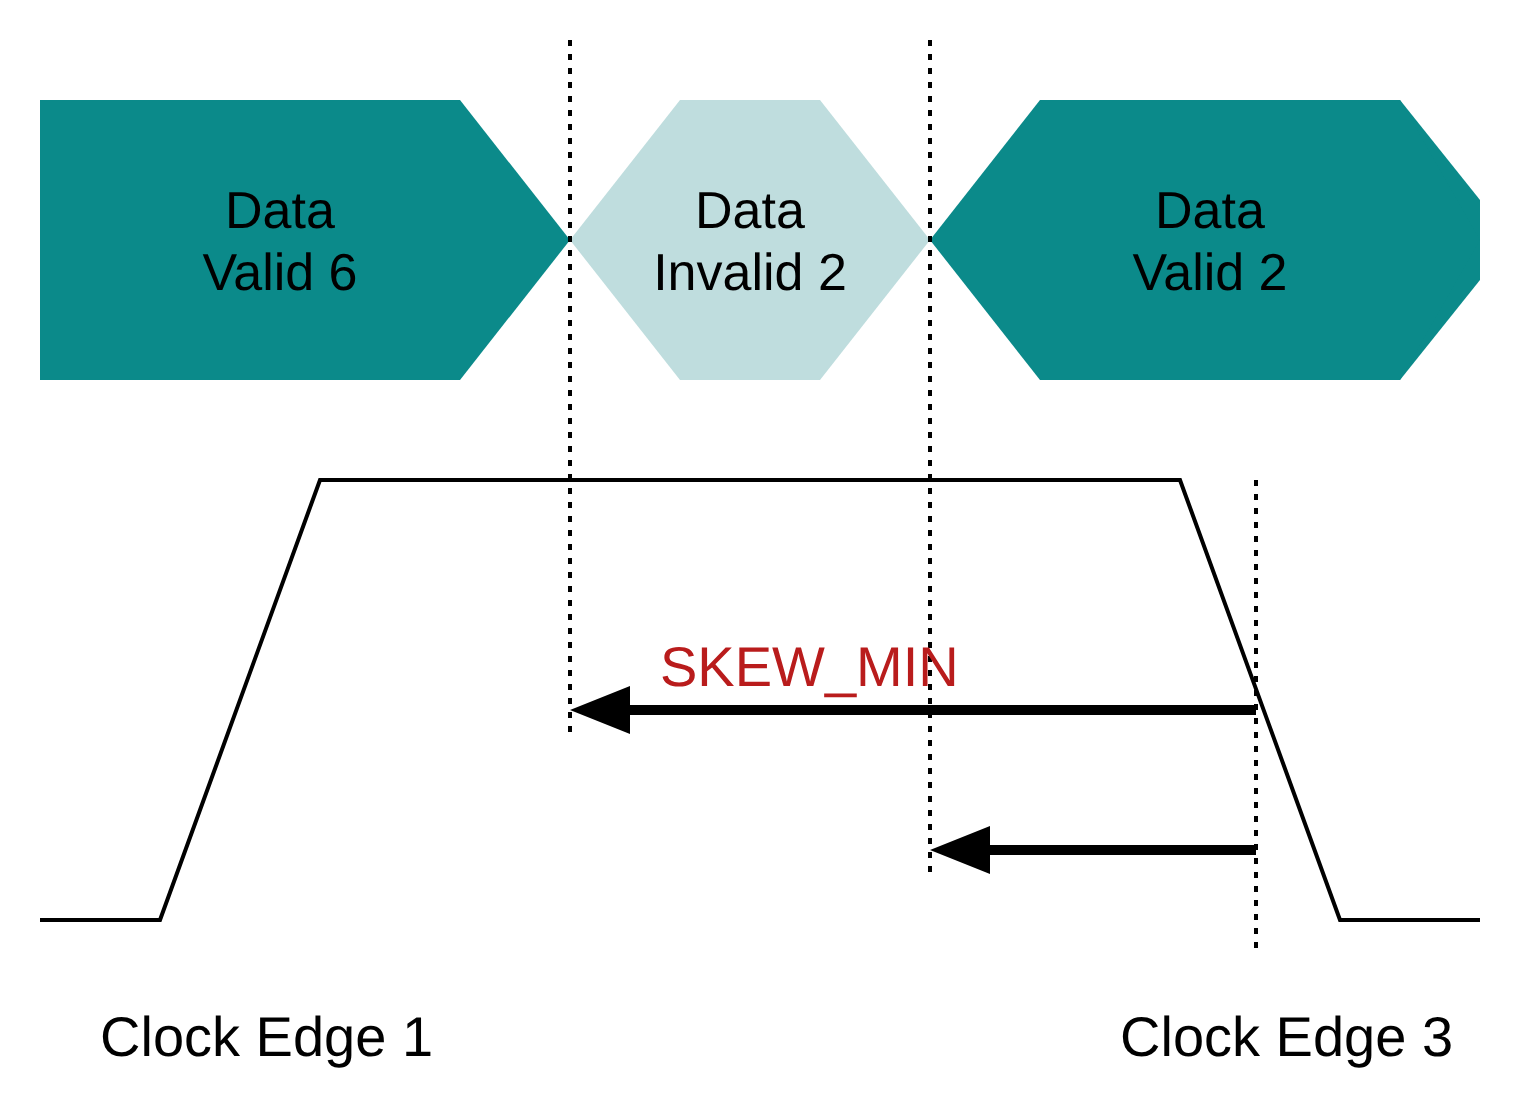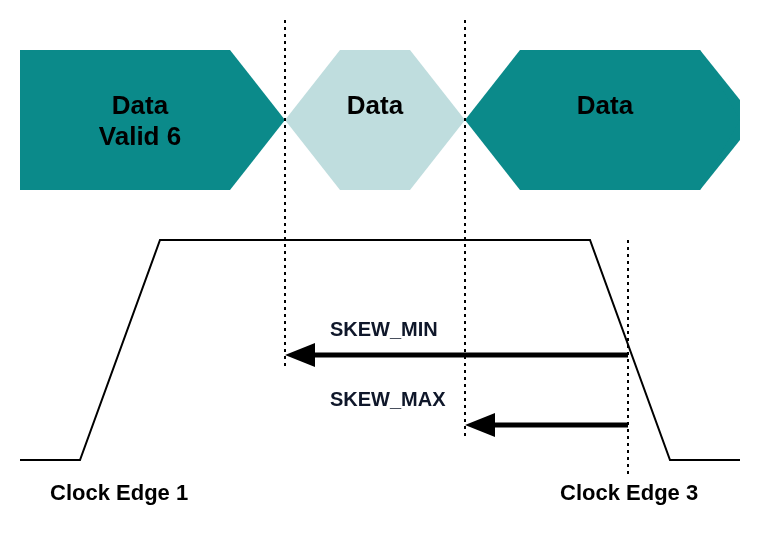--- a/index.html
+++ b/index.html
@@ -5,44 +5,44 @@
   body {
     margin: 0;
     padding: 20px;
     font-family: Arial, Helvetica, sans-serif;
     background: #fff;
   }
   .diagram {
     position: relative;
     width: 720px;
     height: 520px;
-    font-weight: bold;
   }
   svg {
     position: absolute;
     top: 0;
     left: 0;
   }
   .data-label {
     position: absolute;
     font-size: 26px;
     text-align: center;
     line-height: 1.2;
     color: #000;
     white-space: pre;
   }
   .skew-label {
     position: absolute;
-    font-size: 20px;
-    color: #0f172a;
+    font-size: 28px;
+    color: #b91c1c;
   }
   .clock-label {
     position: absolute;
-    font-size: 22px;
+    font-size: 28px;
     color: #000;
+    margin-top: 23px;
   }
 </style>
 </head>
 <body>
 
 <div class="diagram">
 
   <svg width="720" height="520">
 
     <polygon points="0,30 210,30 265,100 210,170 0,170" fill="#0b8a8a" stroke="none"></polygon>
@@ -60,21 +60,20 @@
     <line x1="608" y1="220" x2="608" y2="455" stroke="#000" stroke-width="2" stroke-dasharray="3,4"></line>
 
     <line x1="608" y1="335" x2="278" y2="335" stroke="#000" stroke-width="5"></line>
     <polygon points="265,335 295,323 295,347" fill="#000"></polygon>
 
     <line x1="608" y1="405" x2="458" y2="405" stroke="#000" stroke-width="5"></line>
     <polygon points="445,405 475,393 475,417" fill="#000"></polygon>
   </svg>
 
   <div class="data-label" style="left:60px; top:70px; width:120px;"><span>Data</span><br><span>Valid 6</span></div>
-  <div class="data-label" style="left:295px; top:70px; width:120px;"><span>Data</span><br></div>
-  <div class="data-label" style="left:525px; top:70px; width:120px;"><span>Data</span><br></div>
+  <div class="data-label" style="left:295px; top:70px; width:120px;"><span>Data</span><br><span>Invalid 2</span></div>
+  <div class="data-label" style="left:525px; top:70px; width:120px;"><span>Data</span><br><span>Valid 2</span></div>
 
   <div class="skew-label" style="left:310px; top:298px;">SKEW_MIN</div>
-  <div class="skew-label" style="left:310px; top:368px;">SKEW_MAX</div>
 
   <div class="clock-label" style="left:30px; top:460px;">Clock Edge 1</div>
   <div class="clock-label" style="left:540px; top:460px;">Clock Edge 3</div>
 </div>
 
 </body></html>

